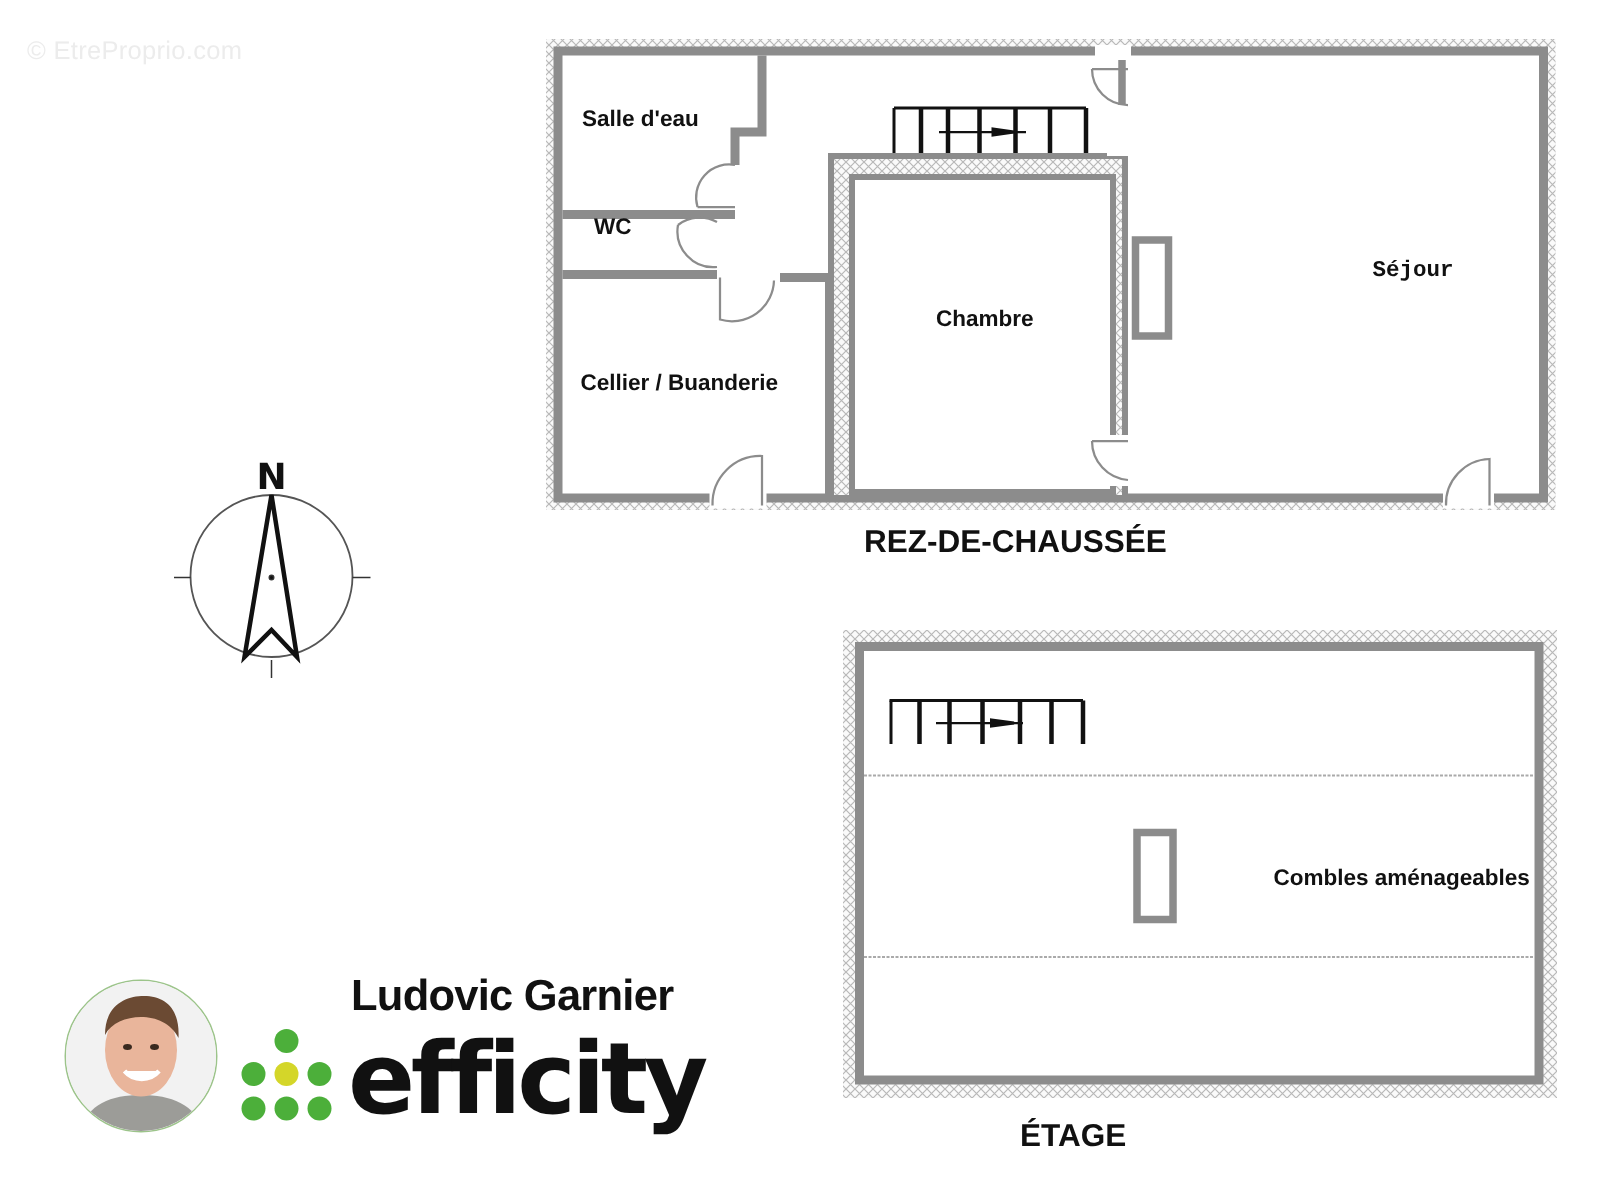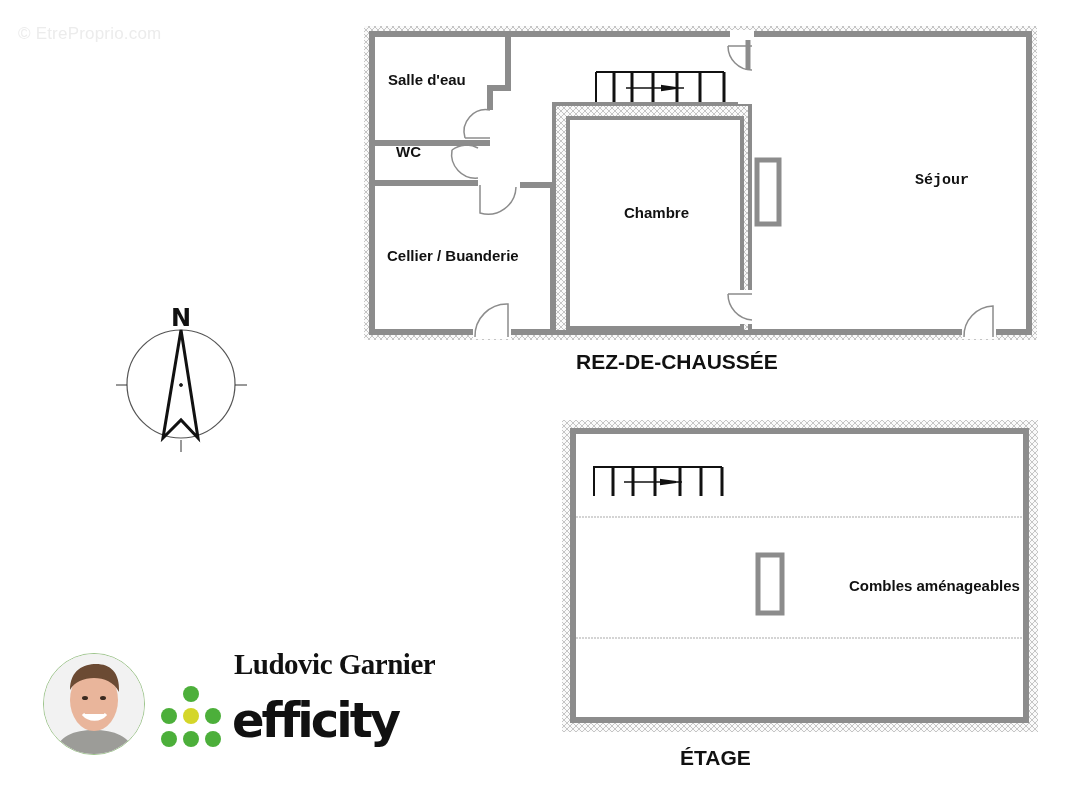--- a/index.html
+++ b/index.html
@@ -1,22 +1,22 @@
 <!DOCTYPE html>
 <html><head>
 <meta charset="utf-8">
 <style>
   html, body { margin:0; padding:0; background:#ffffff; }
   body { width:1066px; height:800px; position:relative; overflow:hidden; font-family:"Liberation Sans", sans-serif; }
   .abs { position:absolute; }
   .watermark { left:18px; top:24px; font-size:17px; color:#ececec; font-family:"Liberation Sans", sans-serif; letter-spacing:0.2px; }
   .room-label { font-weight:bold; color:#111; font-size:15px; white-space:nowrap; font-family:"Liberation Sans", sans-serif; }
   .floor-title { font-weight:bold; color:#111; font-size:21px; white-space:nowrap; font-family:"Liberation Sans", sans-serif; }
-  .agent-name { left:234px; top:648px; font-size:29px; font-weight:bold; color:#111; font-family:Liberation Serif, serif; letter-spacing:-0.5px; white-space:nowrap; }
-  .brand { left:232px; top:680px; font-size:48px; font-weight:bold; color:#111; font-family:"DejaVu Sans", sans-serif; letter-spacing:-3px; line-height:80px; white-space:nowrap; }
+  .agent-name { left:234px; top:648px; font-size:29px; font-weight:bold; color:#111; font-family:Liberation Sans, sans-serif; letter-spacing:-0.5px; white-space:nowrap; }
+  .brand { left:232px; top:680px; font-size:66px; font-weight:bold; color:#111; font-family:"DejaVu Sans", sans-serif; letter-spacing:-3px; line-height:80px; white-space:nowrap; }
   .avatar { left:43px; top:653px; width:100px; height:100px; border-radius:50%; border:1px solid #9cc48a; overflow:hidden; background:#f5f5f5; }
   svg { position:absolute; left:0; top:0; }
 </style>
 </head>
 <body>
 
 <div class="abs watermark">© EtreProprio.com</div>
 
 <svg width="1066" height="800" viewBox="0 0 1066 800">
   <defs>

